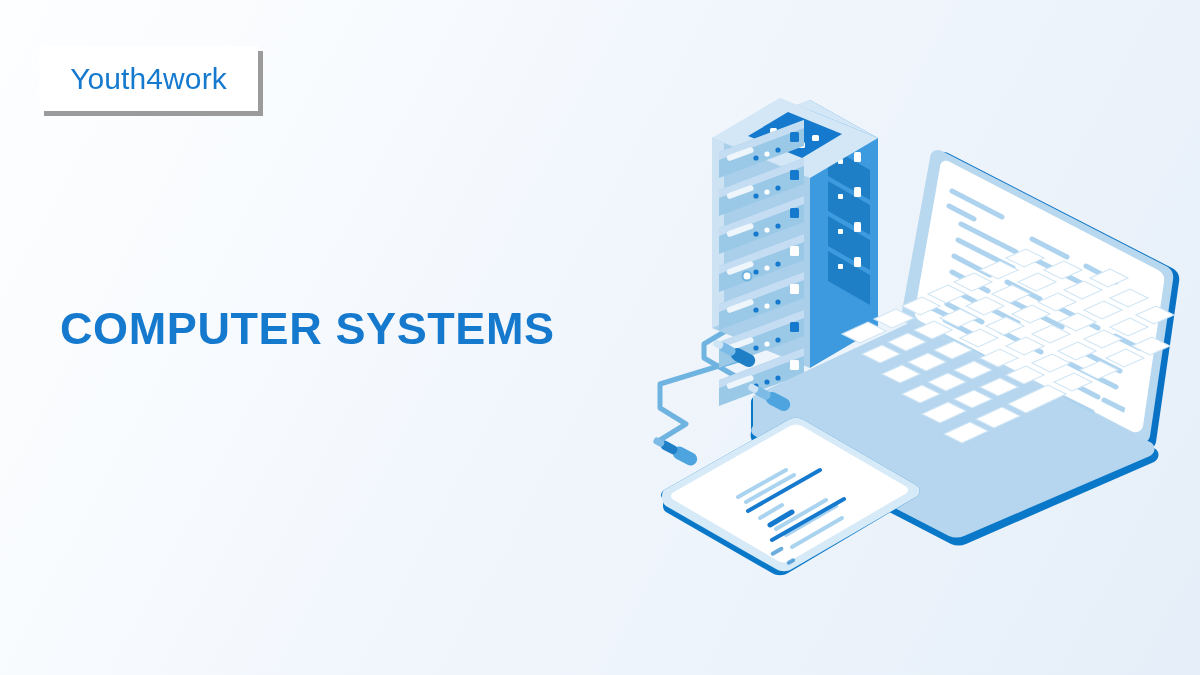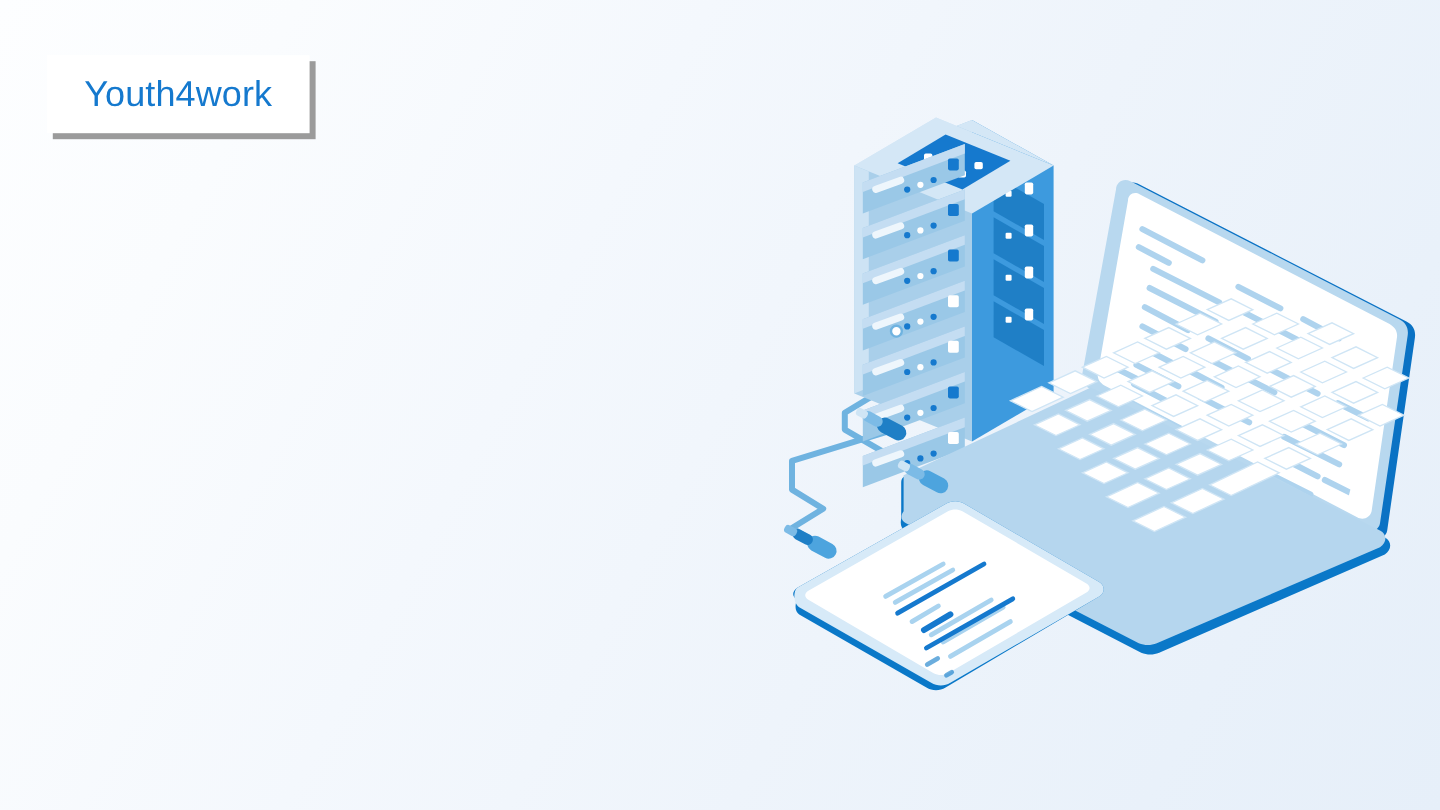--- a/index.html
+++ b/index.html
@@ -58,20 +58,21 @@
 </style>
 </head>
 <body>
 
 <div id="banner">
 
   <div id="logo-box">
     <span id="logo-text">Youth4work</span>
   </div>
 
+  <h1 id="headline">COMPUTER SYSTEMS</h1>
 
   <div id="illustration">
     <svg viewBox="0 0 580 632" xmlns="http://www.w3.org/2000/svg">
       <defs>
         <clipPath id="clipLaptopScreen">
           <path d="M330,142 L540,250 L500,400 L292,290 Z"></path>
         </clipPath>
         <clipPath id="clipPhoneScreen">
           <path d="M60,470 L160,415 L290,492 L190,548 Z"></path>
         </clipPath>

